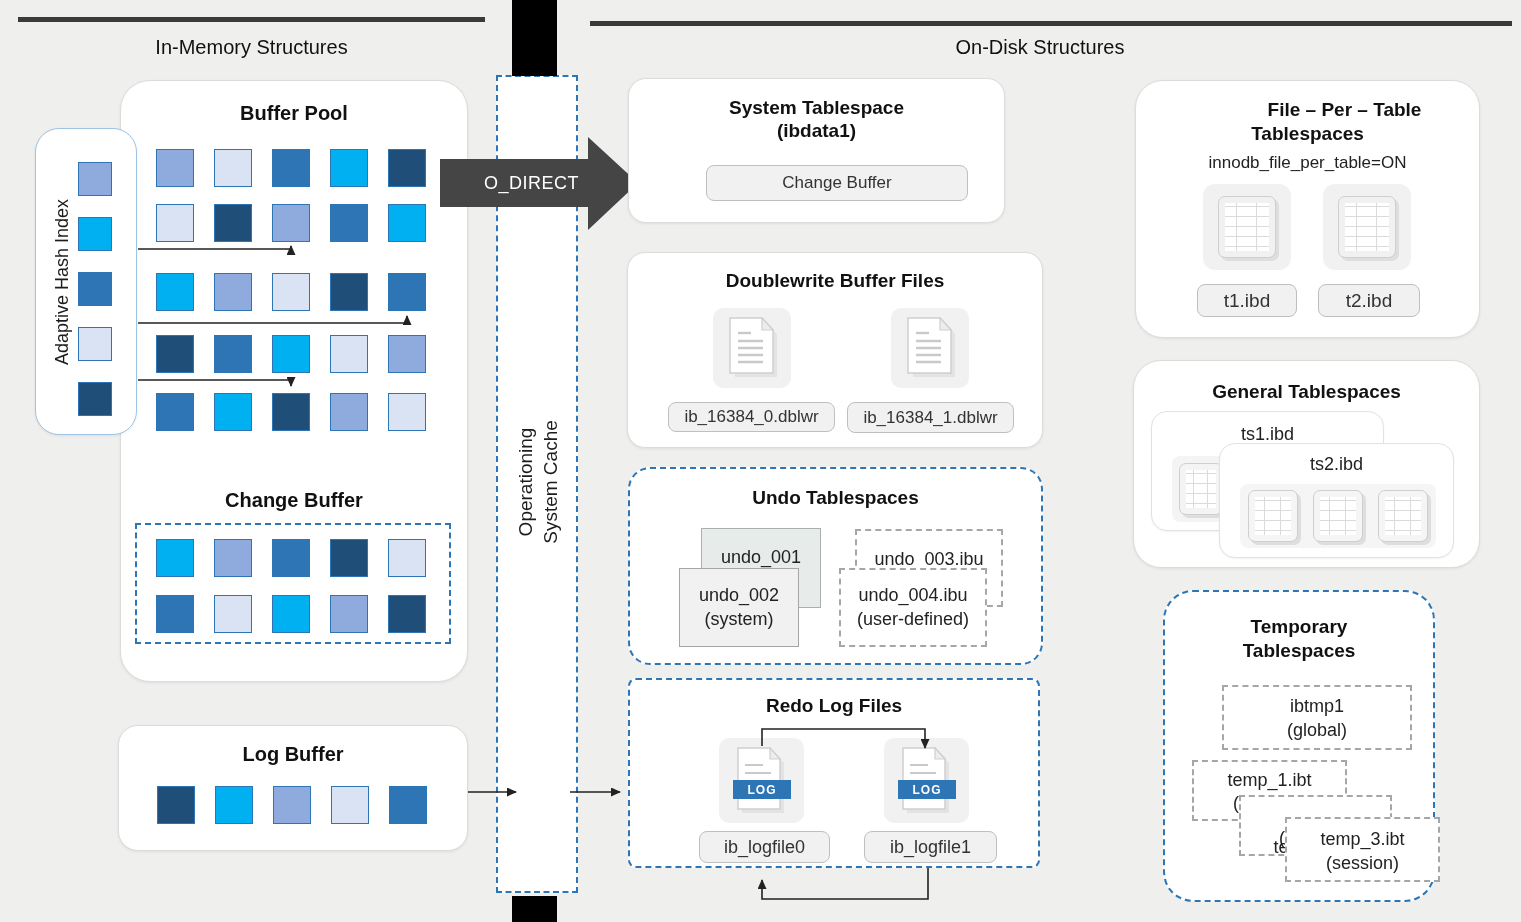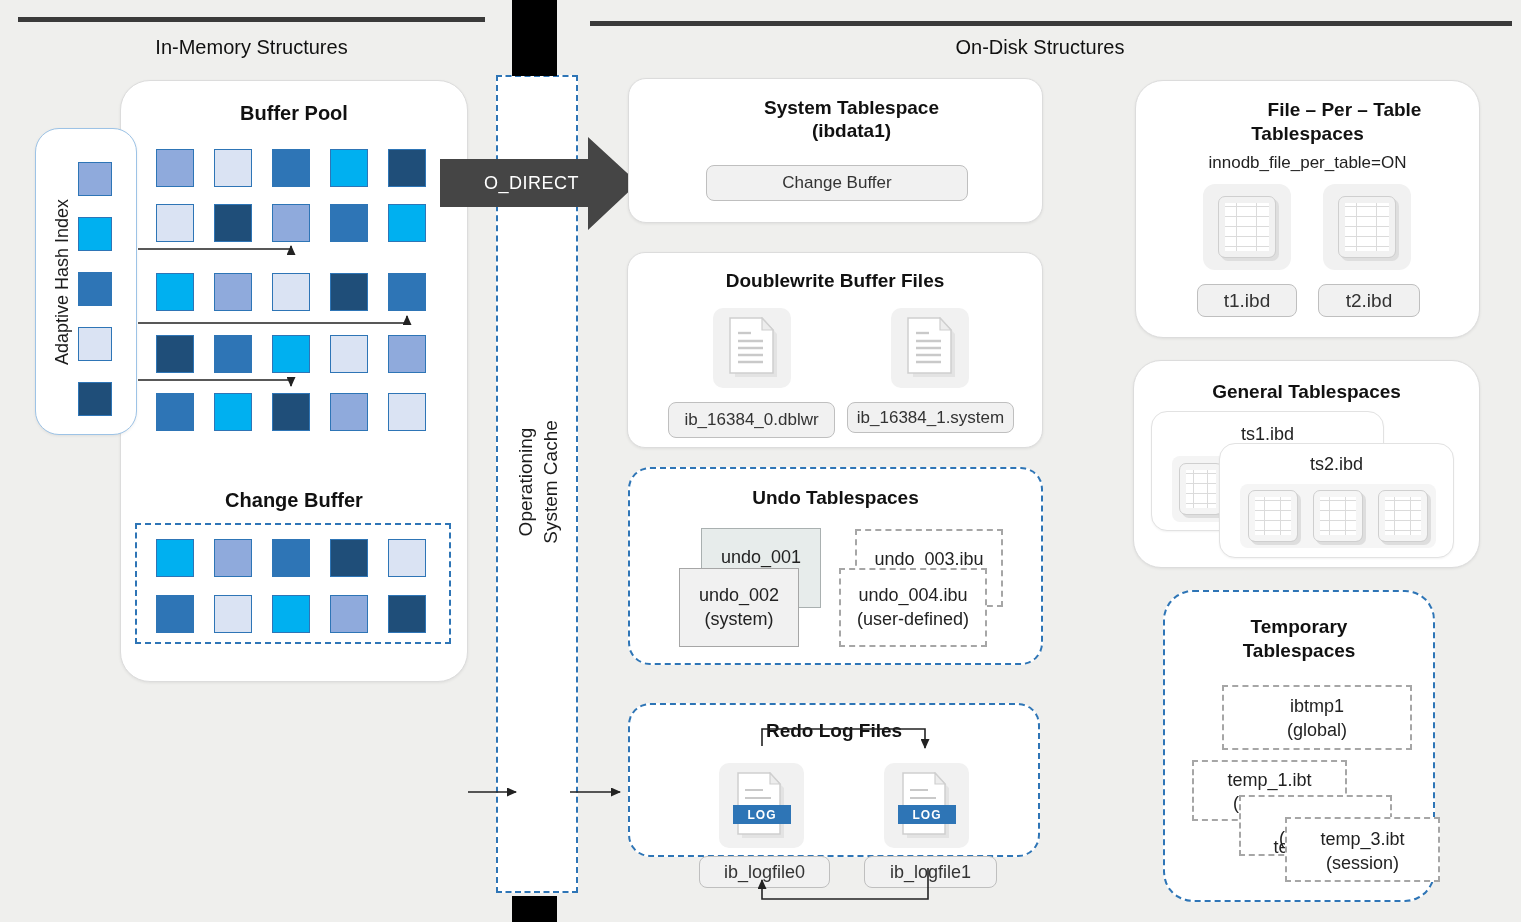--- a/index.html
+++ b/index.html
@@ -133,26 +133,38 @@
         <div class="sq-row">
           <div class="sq" style="background: rgb(143, 170, 220);"></div>
           <div class="sq" style="background: rgb(0, 176, 240);"></div>
           <div class="sq" style="background: rgb(46, 117, 182);"></div>
           <div class="sq" style="background: rgb(218, 227, 243);"></div>
           <div class="sq" style="background: rgb(31, 78, 121);"></div>
         </div>
       </div>
   </div>
 
+  <div class="white-box" style="left:118px;top:725px;width:350px;height:126px;border-radius:20px;">
+    <div class="box-title big-title" style="top:17px;">Log Buffer</div>
+    <div class="abs" style="left:38px;top:60px;">
+        <div class="sq-row">
+          <div class="sq" style="background: rgb(31, 78, 121);"></div>
+          <div class="sq" style="background: rgb(0, 176, 240);"></div>
+          <div class="sq" style="background: rgb(143, 170, 220);"></div>
+          <div class="sq" style="background: rgb(218, 227, 243);"></div>
+          <div class="sq" style="background: rgb(46, 117, 182);"></div>
+        </div>
+      </div>
+  </div>
 
   <div class="o-direct">
     <span>O_DIRECT</span>
   </div>
 
-  <div class="white-box" style="left:628px;top:78px;width:415px;height:145px;border-radius:18px;padding-left:16px;">
+  <div class="white-box" style="left:628px;top:78px;width:377px;height:145px;border-radius:18px;">
     <div class="box-title" style="top:18px;">System Tablespace</div>
     <div class="box-title" style="top:41px;">(ibdata1)</div>
     <div class="gray-btn" style="left:77px;top:86px;width:262px;height:36px;">Change Buffer</div>
   </div>
 
   <div class="white-box" style="left:627px;top:252px;width:416px;height:196px;border-radius:18px;">
     <div class="box-title" style="top:17px;">Doublewrite Buffer Files</div>
     <div class="icon-tile" style="left:85px;top:55px;width:78px;height:80px;">
       <svg width="50" height="62" viewBox="0 0 50 62">
         <path d="M8,6 H40 L50,17 V60 H8 Z" fill="#e3e3e3"></path>
@@ -164,43 +176,43 @@
     </div>
     <div class="icon-tile" style="left:263px;top:55px;width:78px;height:80px;">
       <svg width="50" height="62" viewBox="0 0 50 62">
         <path d="M8,6 H40 L50,17 V60 H8 Z" fill="#e3e3e3"></path>
         <path d="M3,1 H35 L46,13 V56 H3 Z" fill="#fff" stroke="#cfcfcf" stroke-width="1.5"></path>
         <path d="M35,1 L35,13 H46 Z" fill="#ededed" stroke="#cfcfcf" stroke-width="1.2"></path>
         <path d="M11,24 H36 M11,31 H36 M11,38 H36 M11,45 H36" stroke="#c9c9c9" stroke-width="2.4"></path>
         <path d="M11,16 H24" stroke="#c9c9c9" stroke-width="2.4"></path>
       </svg>
     </div>
-    <div class="gray-btn" style="left:40px;top:149px;width:167px;height:36px;">ib_16384_0.dblwr</div>
-    <div class="gray-btn" style="left:219px;top:149px;width:167px;height:31px;">ib_16384_1.system</div>
+    <div class="gray-btn" style="left:40px;top:149px;width:167px;height:30px;">ib_16384_0.dblwr</div>
+    <div class="gray-btn" style="left:219px;top:149px;width:167px;height:31px;">ib_16384_1.dblwr</div>
   </div>
 
   <div class="dashed-blue" style="left:628px;top:467px;width:415px;height:198px;border-radius:22px;">
     <div class="box-title" style="top:18px;">Undo Tablespaces</div>
     <div class="undo-solid-back" style="left:71px;top:59px;width:120px;height:80px;">
       <div class="cell-label" style="top:16px;">undo_001</div>
     </div>
     <div class="undo-solid-front" style="left:49px;top:99px;width:120px;height:79px;">
       <div class="cell-label" style="top:14px;">undo_002</div>
       <div class="cell-label" style="top:38px;">(system)</div>
     </div>
     <div class="dashed-gray" style="left:225px;top:60px;width:148px;height:78px;">
       <div class="cell-label" style="top:16px;">undo_003.ibu</div>
     </div>
     <div class="dashed-gray" style="left:209px;top:99px;width:148px;height:79px;">
       <div class="cell-label" style="top:13px;">undo_004.ibu</div>
       <div class="cell-label" style="top:37px;">(user-defined)</div>
     </div>
   </div>
 
-  <div class="dashed-blue" style="left:628px;top:703px;width:412px;height:154px;border-radius:22px;">
+  <div class="dashed-blue" style="left:628px;top:678px;width:412px;height:190px;border-radius:8px;">
     <div class="box-title" style="top:15px;">Redo Log Files</div>
     <div class="icon-tile" style="left:89px;top:58px;width:85px;height:85px;">
       <svg width="62" height="68" viewBox="0 0 62 68">
         <path d="M11,6 H43 L53,16 V66 H11 Z" fill="#e3e3e3"></path>
         <path d="M7,1 H39 L49,12 V62 H7 Z" fill="#fff" stroke="#cfcfcf" stroke-width="1.5"></path>
         <path d="M39,1 L39,12 H49 Z" fill="#ededed" stroke="#cfcfcf" stroke-width="1.2"></path>
         <path d="M14,18 H32 M14,26 H40" stroke="#c9c9c9" stroke-width="2.2"></path>
         <rect x="2" y="33" width="58" height="19" fill="#2e75b6"></rect>
         <text x="31" y="47" text-anchor="middle" font-size="12" font-weight="bold" fill="#fff" letter-spacing="1">LOG</text>
       </svg>

